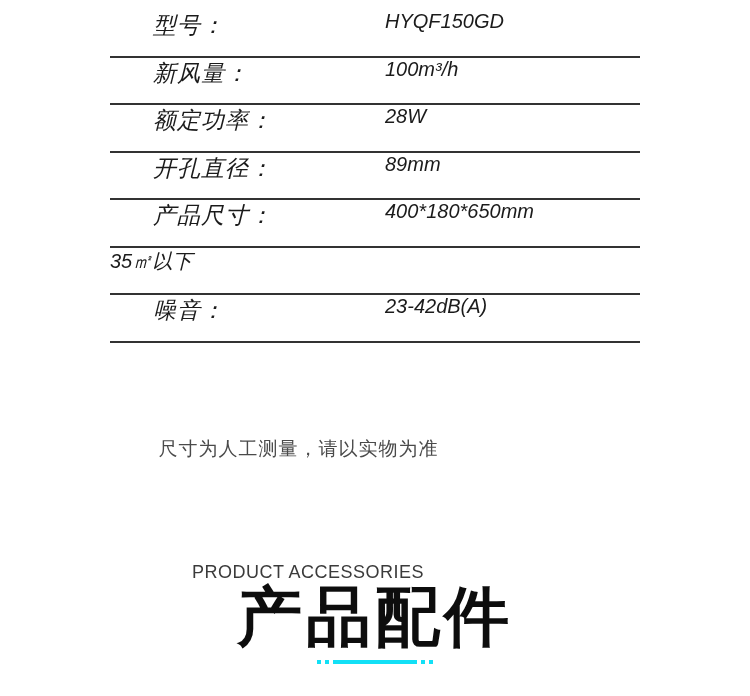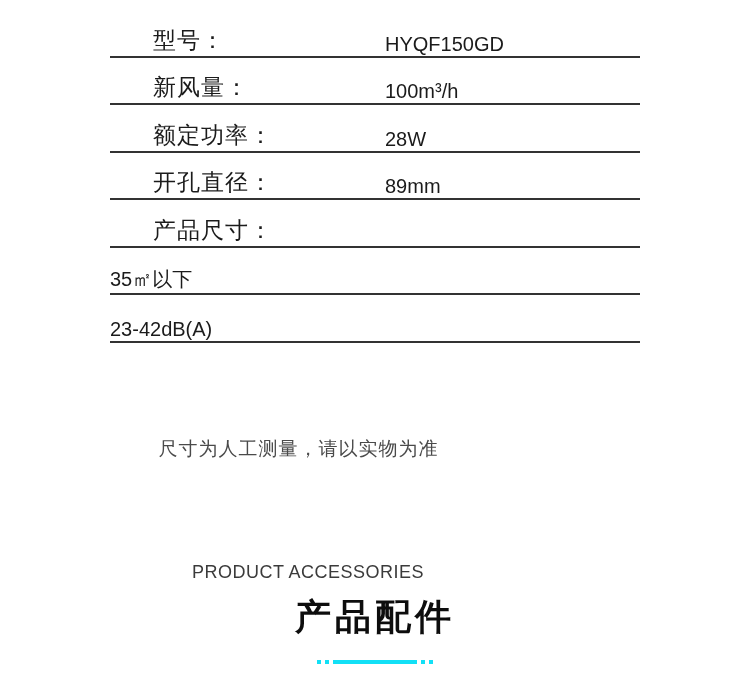--- a/index.html
+++ b/index.html
@@ -22,21 +22,22 @@
   .spec-table {
     position: absolute;
     left: 110px;
     top: 10px;
     width: 530px;
   }
   .spec-row {
     height: 45.5px;
     border-bottom: 2px solid #333333;
     display: flex;
-    align-items: flex-end;
+    align-items: flex-start;
+    font-style: italic;
   }
   .spec-label {
     margin-left: 43px;
     width: 232px;
     font-size: 23px;
     color: #1b1b1b;
     letter-spacing: 1px;
     white-space: nowrap;
   }
   .spec-value {
@@ -65,21 +66,21 @@
     font-size: 18px;
     color: #3b3b3b;
     letter-spacing: 0.5px;
   }
   .section-title {
     position: absolute;
     top: 590px;
     left: 0;
     width: 750px;
     text-align: center;
-    font-size: 36px;
+    font-size: 65px;
     line-height: 54px;
     font-weight: bold;
     color: #0d0d0d;
     letter-spacing: 4px;
   }
   .accent-underline {
     position: absolute;
     top: 660px;
     left: 50%;
     transform: translateX(-50%);
@@ -120,27 +121,29 @@
     </div>
 
 
     <div class="spec-row">
       <span class="spec-label">开孔直径：</span>
       <span class="spec-value">89mm</span>
     </div>
 
     <div class="spec-row">
       <span class="spec-label">产品尺寸：</span>
+      <span class="spec-value">400*180*650mm</span>
     </div>
 
     <div class="spec-row">
       <span class="spec-value">35㎡以下</span>
     </div>
 
     <div class="spec-row">
+      <span class="spec-label">噪音：</span>
       <span class="spec-value">23-42dB(A)</span>
     </div>
   </div>
 
   <div class="disclaimer">尺寸为人工测量，请以实物为准</div>
 
   <div class="section-subtitle">PRODUCT ACCESSORIES</div>
 
   <div class="section-title">产品配件</div>
 

